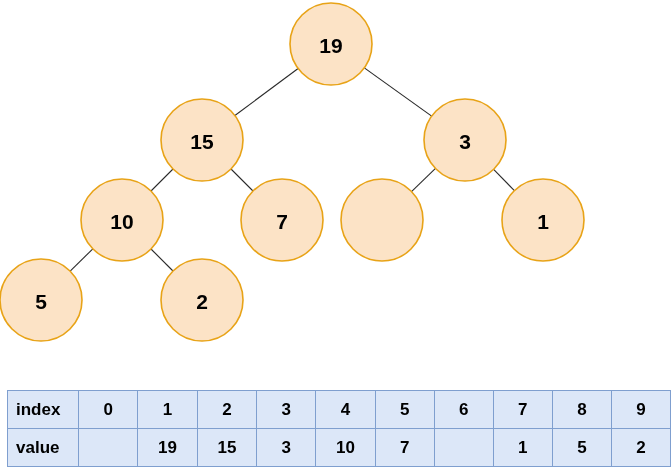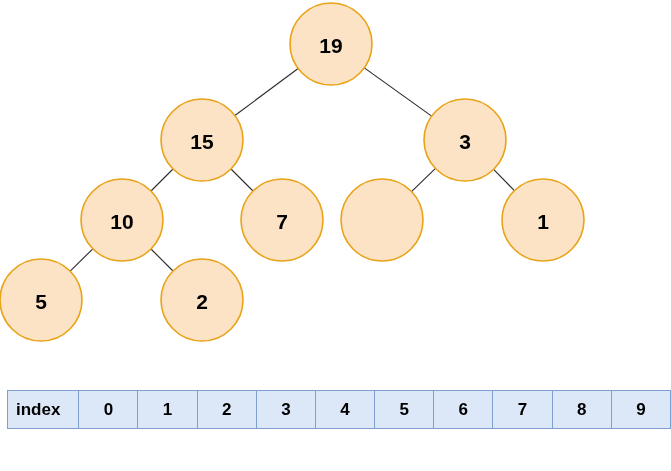--- a/index.html
+++ b/index.html
@@ -133,15 +133,28 @@
           <td>1</td>
           <td>2</td>
           <td>3</td>
           <td>4</td>
           <td>5</td>
           <td>6</td>
           <td>7</td>
           <td>8</td>
           <td>9</td>
         </tr>
+      <tr id="value-row">
+        <td class="row-header">value</td>
+      <td></td>
+          <td>19</td>
+          <td>15</td>
+          <td>3</td>
+          <td>10</td>
+          <td>7</td>
+          <td></td>
+          <td>1</td>
+          <td>5</td>
+          <td>2</td>
+        </tr>
     </tbody>
   </table>
 </div>
 
 </body></html>

